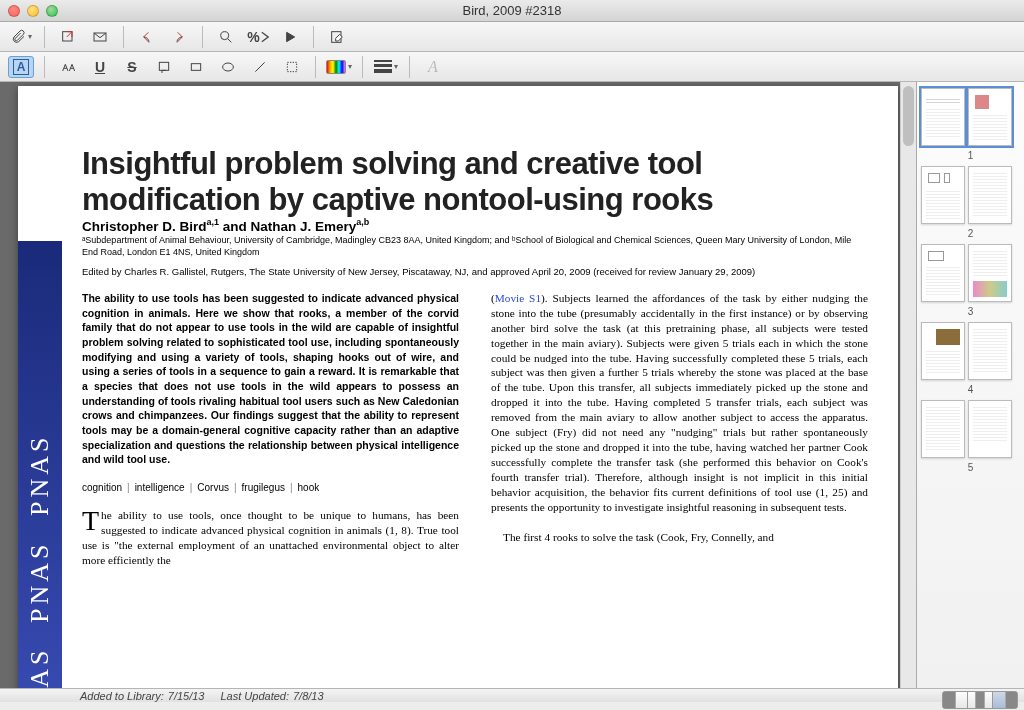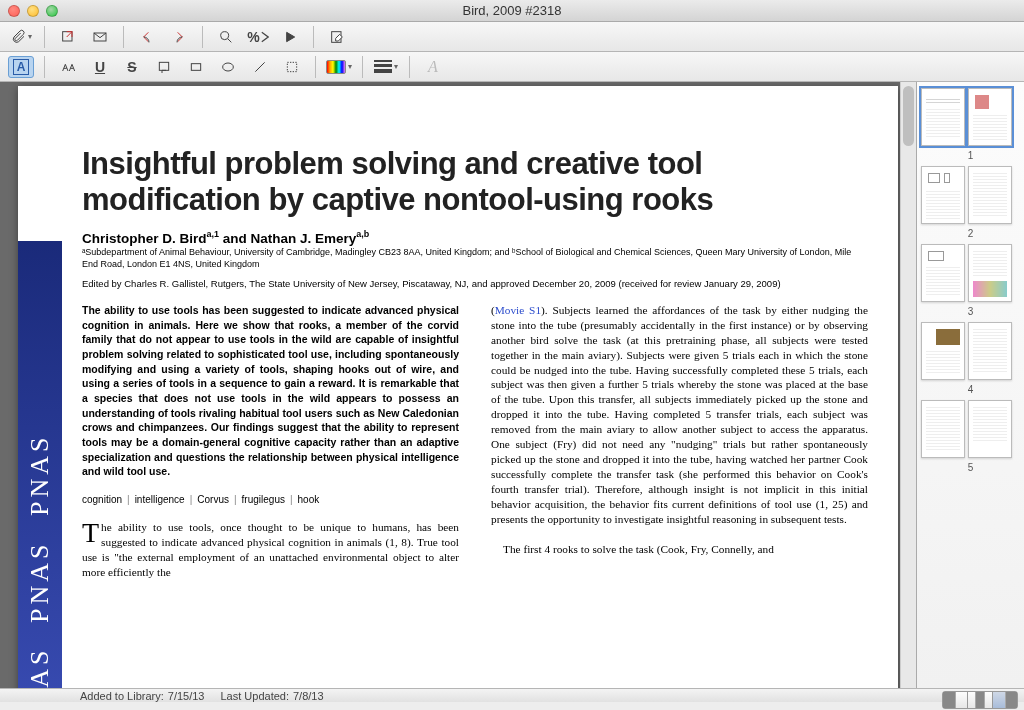--- a/index.html
+++ b/index.html
@@ -29,21 +29,21 @@
 
 .main { display: flex; height: calc(710px - 22px - 30px - 30px - 22px); background: #777; }
 
 .doc-wrap { flex: 1; position: relative; overflow: hidden; background: #6a6a6a; }
 .scrollbar-v { position: absolute; right: 0; top: 0; width: 16px; height: 100%; background: #e8e8e8; border-left: 1px solid #ccc; }
 .scrollbar-v .thumb { position: absolute; left: 2px; width: 11px; top: 4px; height: 60px; background: #bfbfbf; border-radius: 6px; }
 
 .page { background: #fff; margin: 4px auto 0; width: 880px; height: 660px; box-shadow: 0 2px 8px rgba(0,0,0,0.4); position: relative; overflow: hidden; }
 .pnas-band { position: absolute; left: 0; top: 155px; width: 44px; height: 500px; background: linear-gradient(#3a4db5, #1a2a7a); color: #fff; writing-mode: vertical-rl; transform: rotate(180deg); display: flex; align-items: center; justify-content: flex-start; font-family: Georgia, serif; font-size: 26px; letter-spacing: 4px; padding-top: 12px; gap: 24px; }
 .page-content { padding: 60px 30px 20px 64px; }
-.paper-title { font-family: Arial, sans-serif; font-weight: bold; font-size: 31px; line-height: 1.15; color: #222; margin-bottom: 12px; letter-spacing: -0.5px; }
+.paper-title { font-family: Arial, sans-serif; font-weight: bold; font-size: 31px; line-height: 1.15; color: #222; letter-spacing: -0.5px; }
 .authors { font-family: Arial, sans-serif; font-weight: bold; font-size: 13.5px; margin-bottom: 0; }
 .authors sup { font-size: 9px; }
 .affil { font-size: 9px; line-height: 1.35; margin-bottom: 8px; }
 .edited { font-size: 9.5px; line-height: 1.35; margin-bottom: 12px; }
 .columns { display: flex; gap: 32px; }
 .col { flex: 1; font-family: "Times New Roman", serif; font-size: 11.3px; line-height: 1.32; text-align: justify; }
 .abstract { font-family: Arial, sans-serif; font-weight: bold; font-size: 10.5px; line-height: 1.4; text-align: justify; margin-bottom: 14px; }
 .keywords { font-family: Arial, sans-serif; font-size: 10px; margin-bottom: 14px; }
 .keywords .pipe { margin: 0 5px; color: #888; }
 .dropcap::first-letter { font-size: 28px; font-weight: normal; float: left; line-height: 0.9; padding-right: 2px; font-family: "Times New Roman", serif; }
@@ -53,21 +53,21 @@
 .thumbs { width: 108px; background: linear-gradient(#fcfcfc, #f1f1f1); border-left: 1px solid #aaa; overflow-y: auto; padding: 6px 4px; }
 .thumb-pair { display: flex; gap: 3px; margin-bottom: 6px; position: relative; }
 .thumb-page { width: 44px; height: 58px; background: #fff; border: 1px solid #bbb; box-shadow: 0 1px 2px rgba(0,0,0,0.15); position: relative; overflow: hidden; }
 .thumb-page.sel { outline: 2px solid #5a8fd6; }
 .thumb-page .tline { position: absolute; left: 4px; right: 4px; height: 1px; background: #d5d5d5; }
 .thumb-page .timg { position: absolute; background: #c9a876; }
 .thumb-num { position: absolute; left: 50%; transform: translateX(-50%); bottom: -15px; font-size: 10px; color: #555; }
 .thumb-group { margin-bottom: 20px; position: relative; }
 
 
-.statusbar { height: 14px; background: linear-gradient(#f4f4f4, #e1e1e1); border-top: 1px solid #b5b5b5; display: flex; align-items: center; padding: 0 10px; font-size: 11px; color: #444; position: relative; }
+.statusbar { height: 14px; background: linear-gradient(#f4f4f4, #e1e1e1); border-top: 1px solid #b5b5b5; display: flex; align-items: center; padding: 0 10px; font-size: 11px; color: #444; position: relative; font-style: italic; }
 .statusbar .layout-btns { position: absolute; right: 6px; top: 2px; display: flex; }
 .layout-btn { width: 26px; height: 18px; border: 1px solid #999; background: linear-gradient(#fdfdfd,#e7e7e7); display: flex; margin-left: -1px; cursor: pointer; }
 .layout-btn:first-child { border-radius: 3px 0 0 3px; }
 .layout-btn:last-child { border-radius: 0 3px 3px 0; }
 .layout-btn.active { background: linear-gradient(#cfd8e6,#a8bcd9); }
 .layout-btn span { flex: 1; border-right: 1px solid #aaa; }
 .layout-btn span:last-child { border-right: none; }
 .layout-btn span.shaded { background: #888; }
 </style>
 </head>
@@ -208,21 +208,21 @@
     <div class="page">
       <div class="pnas-band">
           <span>PNAS</span>
           <span>PNAS</span>
           <span>PNAS</span>
         </div>
       <div class="page-content">
         <div class="paper-title">Insightful problem solving and creative tool modification by captive nontool-using rooks</div>
         <div class="authors">Christopher D. Bird<sup>a,1</sup> and Nathan J. Emery<sup>a,b</sup></div>
         <div class="affil">ᵃSubdepartment of Animal Behaviour, University of Cambridge, Madingley CB23 8AA, United Kingdom; and ᵇSchool of Biological and Chemical Sciences, Queen Mary University of London, Mile End Road, London E1 4NS, United Kingdom</div>
-        <div class="edited">Edited by Charles R. Gallistel, Rutgers, The State University of New Jersey, Piscataway, NJ, and approved December 20, 2009 (received for review January 29, 2009)</div>
+        <div class="edited">Edited by Charles R. Gallistel, Rutgers, The State University of New Jersey, Piscataway, NJ, and approved April 20, 2009 (received for review January 29, 2009)</div>
         <div class="columns">
           <div class="col">
             <div class="abstract">The ability to use tools has been suggested to indicate advanced physical cognition in animals. Here we show that rooks, a member of the corvid family that do not appear to use tools in the wild are capable of insightful problem solving related to sophisticated tool use, including spontaneously modifying and using a variety of tools, shaping hooks out of wire, and using a series of tools in a sequence to gain a reward. It is remarkable that a species that does not use tools in the wild appears to possess an understanding of tools rivaling habitual tool users such as New Caledonian crows and chimpanzees. Our findings suggest that the ability to represent tools may be a domain-general cognitive capacity rather than an adaptive specialization and questions the relationship between physical intelligence and wild tool use.</div>
             <div class="keywords">
               <span>cognition</span><span class="pipe">|</span><span>intelligence</span><span class="pipe">|</span><span>Corvus</span><span class="pipe">|</span><span>frugilegus</span><span class="pipe">|</span><span>hook</span>
             </div>
             <p class="dropcap">The ability to use tools, once thought to be unique to humans, has been suggested to indicate advanced physical cognition in animals (1, 8). True tool use is "the external employment of an unattached environmental object to alter more efficiently the</p>
           </div>
           <div class="col">
             <p><span>(</span><span class="movie-link">Movie S1</span><span>). Subjects learned the affordances of the task by either nudging the stone into the tube (presumably accidentally in the first instance) or by observing another bird solve the task (at this pretraining phase, all subjects were tested together in the main aviary). Subjects were given 5 trials each in which the stone could be nudged into the tube. Having successfully completed these 5 trials, each subject was then given a further 5 trials whereby the stone was placed at the base of the tube. Upon this transfer, all subjects immediately picked up the stone and dropped it into the tube. Having completed 5 transfer trials, each subject was removed from the main aviary to allow another subject to access the apparatus. One subject (Fry) did not need any "nudging" trials but rather spontaneously picked up the stone and dropped it into the tube, having watched her partner Cook successfully complete the transfer task (she performed this behavior on Cook's fourth transfer trial). Therefore, although insight is not implicit in this initial behavior acquisition, the behavior fits current definitions of tool use (1, 25) and presents the opportunity to investigate insightful reasoning in subsequent tests.</span></p>

